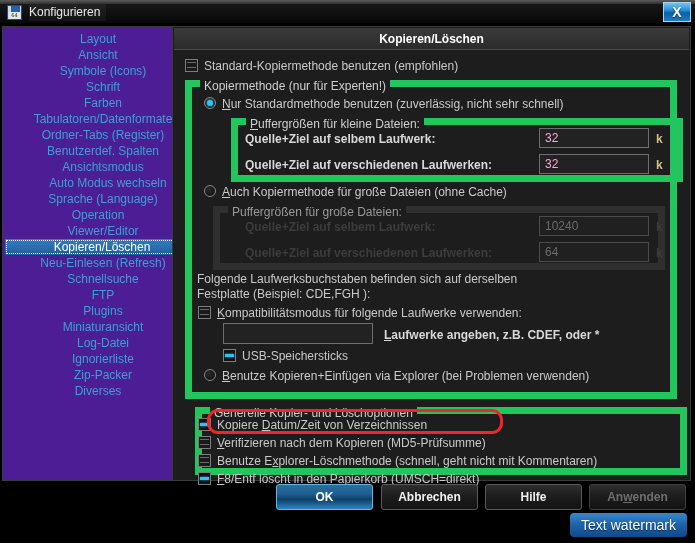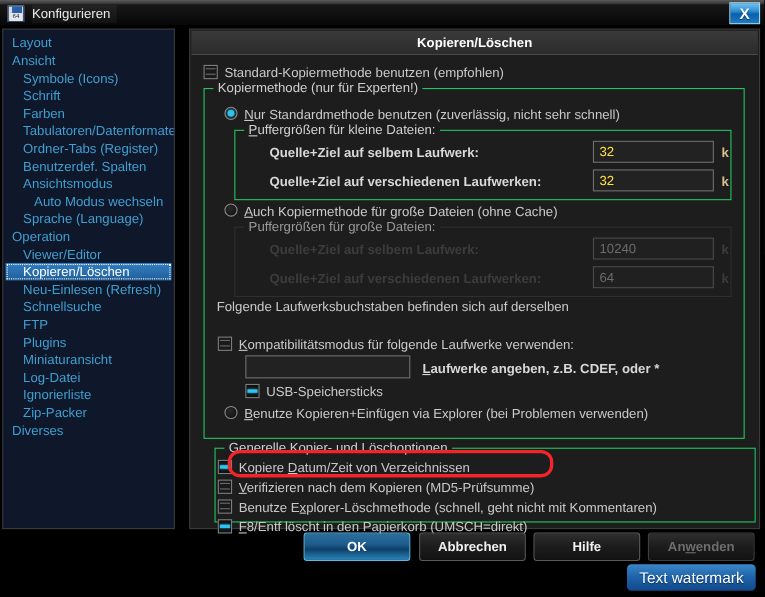--- a/index.html
+++ b/index.html
@@ -89,26 +89,27 @@
     line-height: 18px;
     text-align: center;
     text-shadow: 0 1px 1px #00335c;
     cursor: pointer;
   }
 
   
   .sidebar {
     position: absolute;
     left: 2px; top: 26px;
-    width: 157px;
+    width: 184px;
     height: 455px;
-    background: #0f172a;
+    background: #4c1d95;
     border: 1px solid #3a3a3a;
     box-sizing: border-box;
     overflow: hidden;
+    text-align: center;
   }
   .side-item {
     position: relative;
     height: 16px;
     line-height: 16px;
     color: #3f9fd0;
     font-size: 12px;
     white-space: nowrap;
     cursor: pointer;
     padding-left: 8px;
@@ -146,21 +147,21 @@
     font-size: 12px;
     font-weight: bold;
     line-height: 22px;
     text-align: center;
     box-sizing: border-box;
   }
 
   
   .group {
     position: absolute;
-    border: 1px solid #22c55e;
+    border: 7px solid #22c55e;
     box-sizing: border-box;
   }
   .group > .glabel {
     position: absolute;
     top: -8px; left: 8px;
     background: #1d1d1d;
     padding: 0 4px;
     color: #cfcfcf;
     font-size: 12px;
     line-height: 14px;
@@ -232,21 +233,21 @@
   .lbl.bold { font-weight: bold; color: #d8d8d8; }
   .lbl.dim { color: #3c3c3c; }
   .u { text-decoration: underline; }
 
   
   .tin {
     position: absolute;
     background: #222222;
     border: 1px solid #6e6e6e;
     box-sizing: border-box;
-    color: #fde047;
+    color: #f9a8d4;
     font-size: 12px;
     line-height: 18px;
     padding: 0 5px;
     white-space: nowrap;
     cursor: text;
     overflow: hidden;
   }
   .tin.disabled {
     color: #6b6b6b;
     border-color: #4a4a4a;
@@ -364,21 +365,21 @@
     <div class="cb" style="left:12px; top:32px;"></div>
     <div class="lbl" style="left:31px; top:32px;">Standard-Kopiermethode benutzen (empfohlen)</div>
 
     <div class="group" style="left:12px; top:53px; width:492px; height:319px;">
       <div class="glabel">Kopiermethode (nur für Experten!)</div>
     </div>
 
     <div class="rb on" style="left:31px; top:70px;"></div>
     <div class="lbl" style="left:49px; top:70px;"><span class="u">N</span><span id="radio1rest">ur Standardmethode benutzen (zuverlässig, nicht sehr schnell)</span></div>
 
-    <div class="group inner" style="left:40px; top:91px; width:452px; height:64px;">
+    <div class="group inner" style="left:58px; top:91px; width:452px; height:64px;">
       <div class="glabel"><span class="u">P</span><span id="smallgrest">uffergrößen für kleine Dateien:</span></div>
     </div>
     <div class="lbl bold" style="left:72px; top:105px;">Quelle+Ziel auf selbem Laufwerk:</div>
     <div class="tin" style="left:366px; top:101px; width:110px; height:20px;">32</div>
     <div class="unit" style="left:483px; top:105px;">k</div>
 
     <div class="lbl bold" style="left:72px; top:131px;">Quelle+Ziel auf verschiedenen Laufwerken:</div>
     <div class="tin" style="left:366px; top:127px; width:110px; height:20px;">32</div>
     <div class="unit" style="left:483px; top:131px;">k</div>
 
@@ -390,20 +391,21 @@
     </div>
     <div class="lbl bold dim" style="left:72px; top:193px;">Quelle+Ziel auf selbem Laufwerk:</div>
     <div class="tin disabled" style="left:366px; top:189px; width:110px; height:20px;">10240</div>
     <div class="unit dim" style="left:483px; top:193px;">k</div>
 
     <div class="lbl bold dim" style="left:72px; top:219px;">Quelle+Ziel auf verschiedenen Laufwerken:</div>
     <div class="tin disabled" style="left:366px; top:215px; width:110px; height:20px;">64</div>
     <div class="unit dim" style="left:483px; top:219px;">k</div>
 
     <div class="lbl" style="left:24px; top:245px;">Folgende Laufwerksbuchstaben befinden sich auf derselben</div>
+    <div class="lbl" style="left:24px; top:260px;">Festplatte (Beispiel: CDE,FGH ):</div>
 
     <div class="cb" style="left:25px; top:279px;"></div>
     <div class="lbl" style="left:44px; top:279px;"><span class="u">K</span><span id="compatrest">ompatibilitätsmodus für folgende Laufwerke verwenden:</span></div>
     <div class="tin empty" style="left:50px; top:296px; width:150px; height:21px;"></div>
     <div class="lbl bold" style="left:211px; top:301px;"><span class="u">L</span><span id="compathintrest">aufwerke angeben, z.B. CDEF, oder *</span></div>
 
     <div class="cb on" style="left:50px; top:322px;"></div>
     <div class="lbl" style="left:69px; top:322px;">USB-Speichersticks</div>
 
     <div class="rb" style="left:31px; top:342px;"></div>

